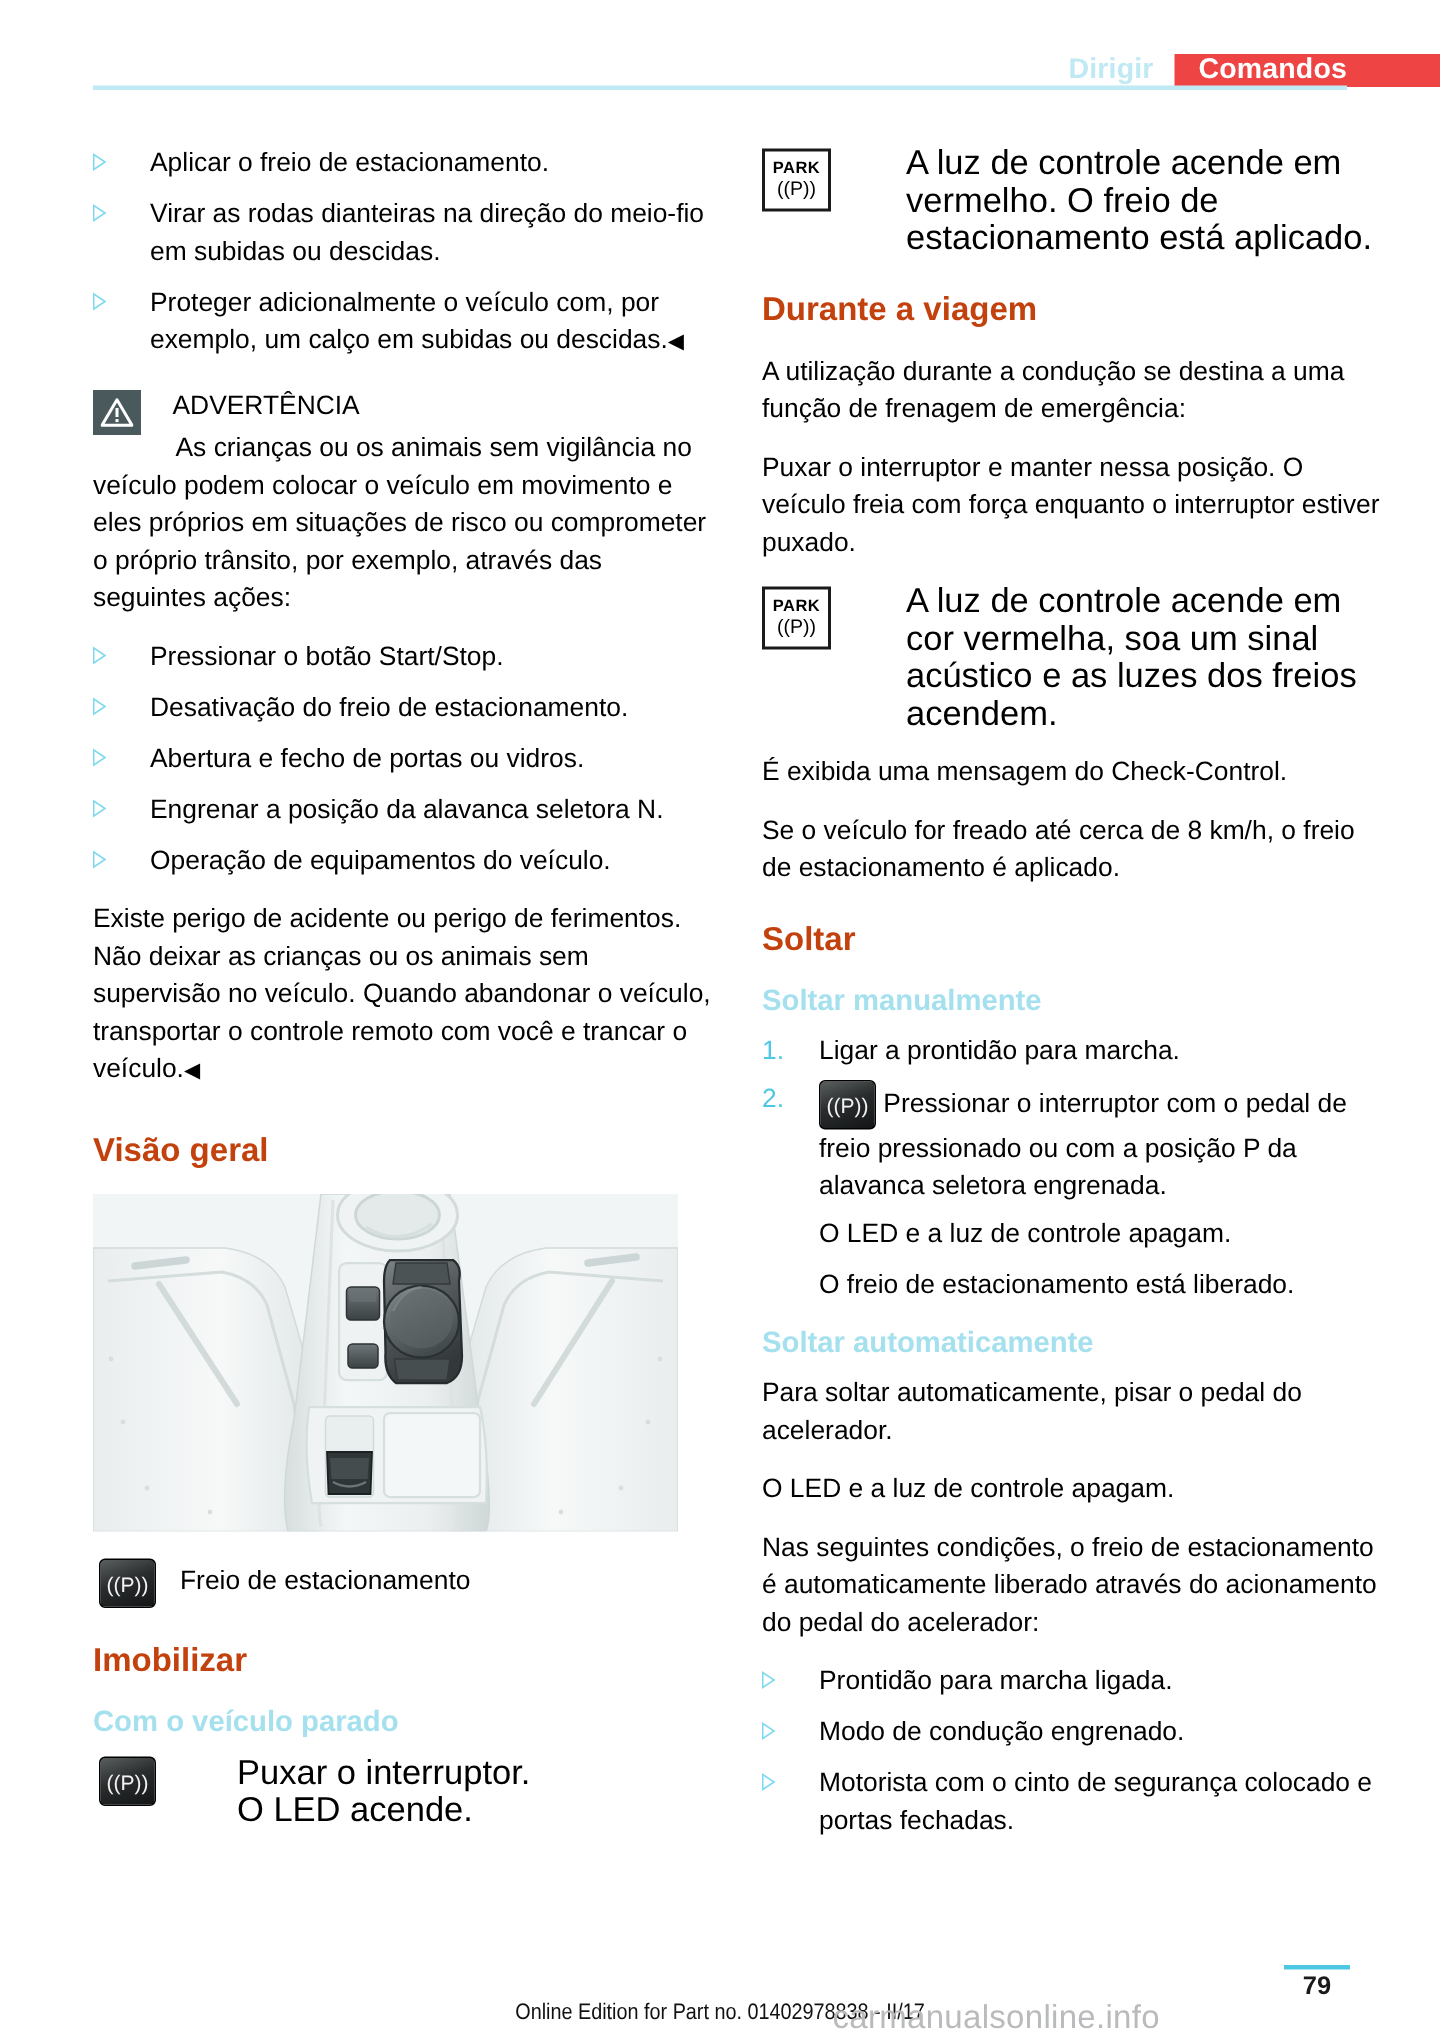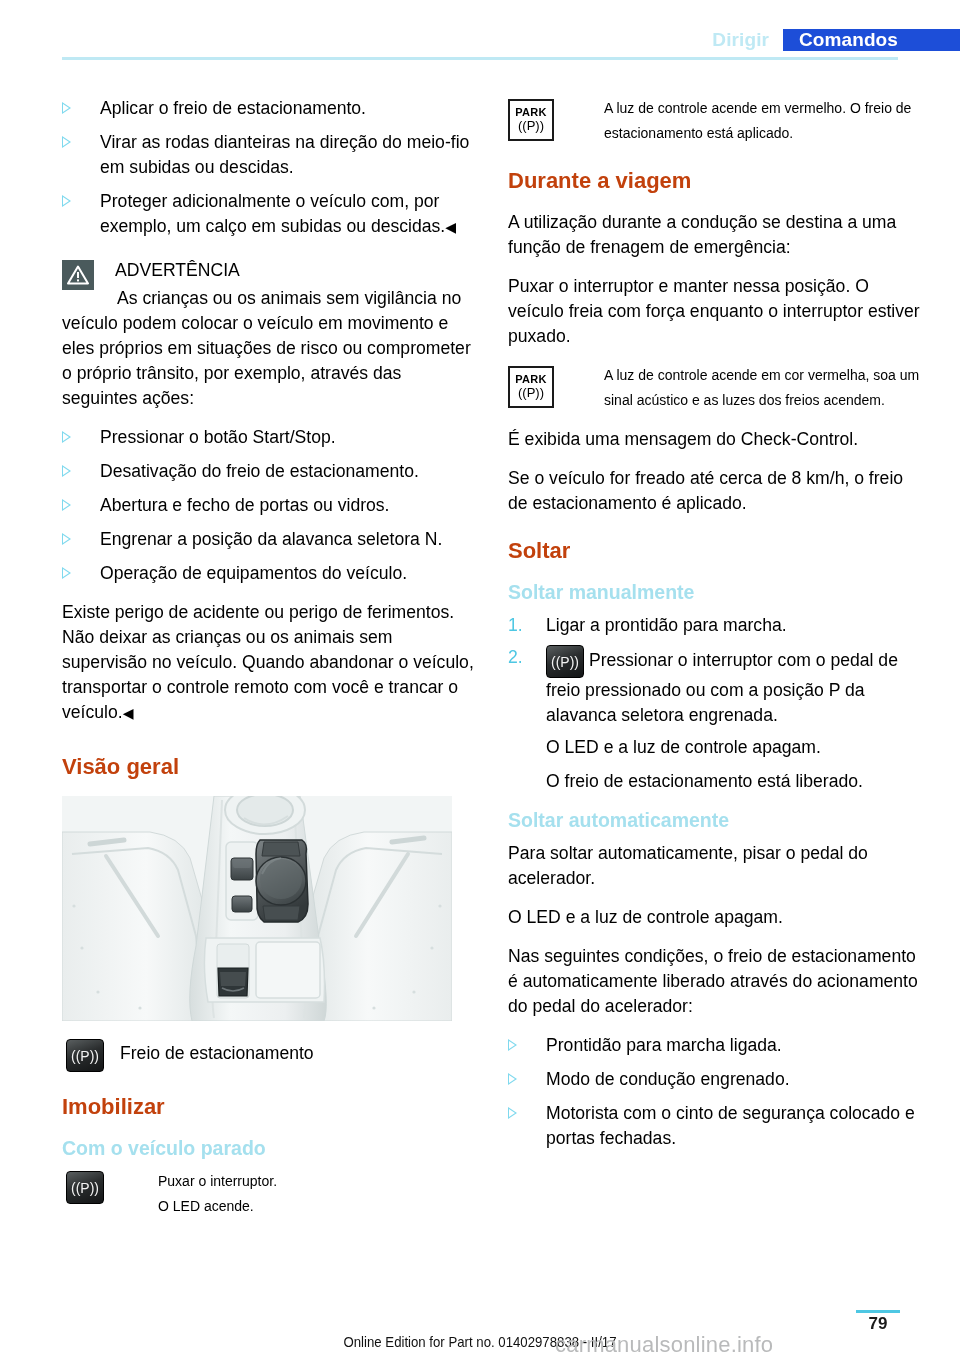--- a/index.html
+++ b/index.html
@@ -14,30 +14,30 @@
   
   .header{
     position:absolute;left:0;top:0;width:960px;height:62px;
   }
   .header-rule{
     position:absolute;left:62px;top:57px;width:836px;height:3px;
     background:#bfe9f4;
   }
   .header-tabs{
     position:absolute;right:0;top:22px;height:36px;
-    display:flex;align-items:center;
+    display:flex;align-items:flex-end;
   }
   .tab{
     display:flex;align-items:center;
     font-size:19px;font-weight:bold;
     padding:0 14px;
     letter-spacing:0.1px;
   }
   .tab-inactive{color:#bfe9f4;background:#ffffff;}
-  .tab-active{color:#ffffff;background:#1d4ed8;padding-right:62px;padding-left:16px;}
+  .tab-active{color:#ffffff;background:#ef4444;padding-right:62px;padding-left:16px;}
 
   
   .col{
     position:absolute;top:96px;width:412px;
   }
   .col-left{left:62px;}
   .col-right{left:508px;}
 
   p{margin:0 0 14px 0;font-size:17.6px;line-height:25px;}
   p.tight{margin-bottom:9px;}
@@ -96,21 +96,21 @@
     display:flex;align-items:center;justify-content:center;
   }
   .warn-title{
     padding-left:53px;font-size:17.6px;line-height:25px;margin:0 0 3px 0;
   }
   .warn-body{font-size:17.6px;line-height:25px;margin:0;}
   .warn-body .indent{display:inline-block;width:55px;}
 
   
   .icon-row{position:relative;padding-left:96px;margin-bottom:14px;}
-  .icon-row p{margin:0;font-size:14px;line-height:25px;}
+  .icon-row p{margin:0;font-size:23px;line-height:25px;}
 
   .park-icon{
     position:absolute;left:0;top:3px;
     width:46px;height:42px;
     border:2px solid #1a1a1a;background:#ffffff;
     display:flex;flex-direction:column;align-items:center;justify-content:center;
     box-sizing:border-box;
   }
   .park-icon .pk-txt{
     font-size:11px;font-weight:bold;letter-spacing:.3px;line-height:11px;color:#000;

